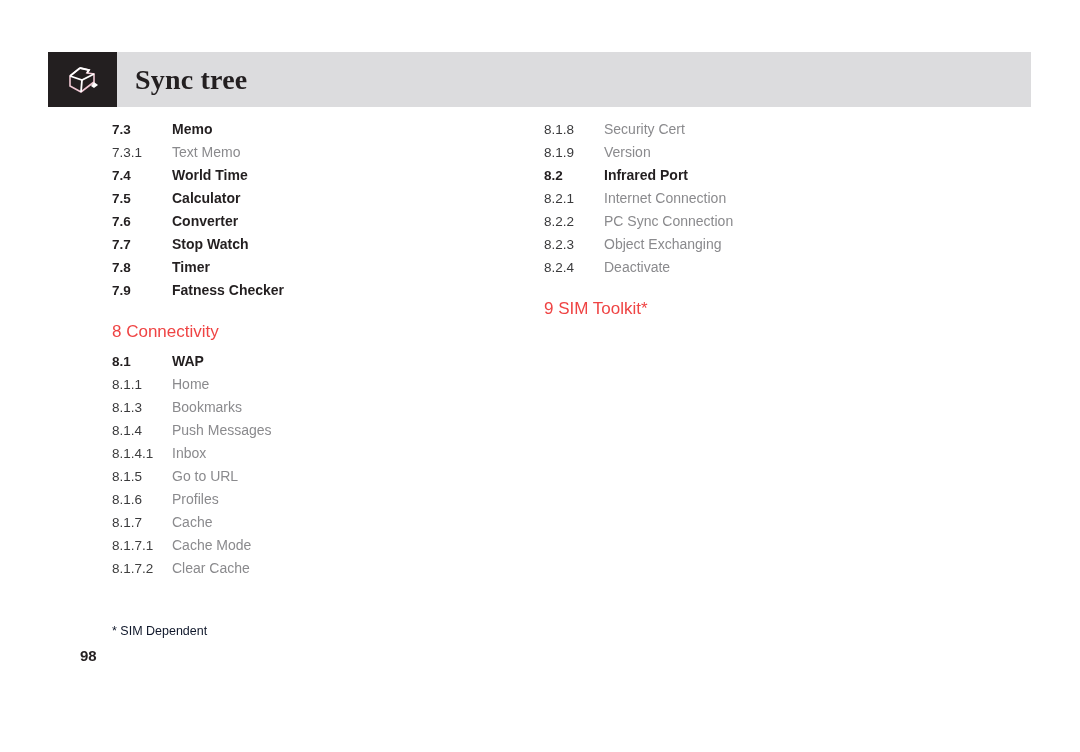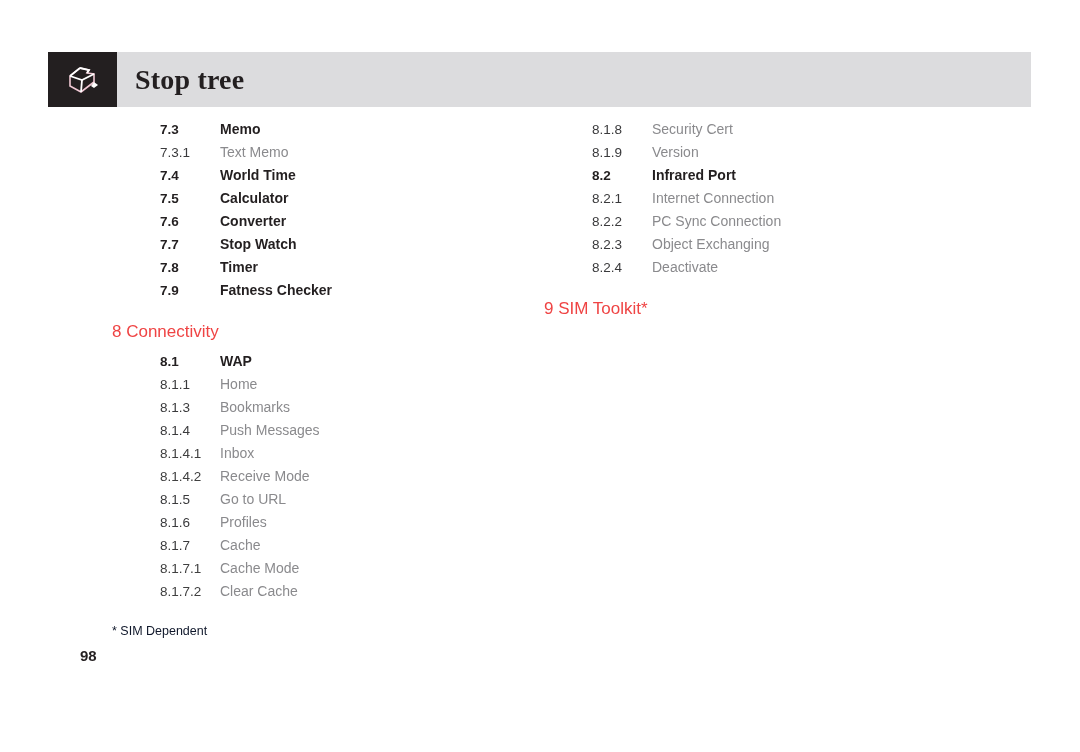--- a/index.html
+++ b/index.html
@@ -54,21 +54,20 @@
   #column-left  { left: 112px; width: 430px; }
   #column-right { left: 544px; width: 430px; }
 
   
   .menu-row {
     height: 23px;
     display: flex;
     align-items: flex-start;
     line-height: 23px;
     white-space: nowrap;
-    margin-left: 48px;
   }
   .menu-number {
     width: 60px;
     flex: 0 0 60px;
     font-size: 13.5px;
   }
   .menu-label {
     font-size: 14px;
   }
 
@@ -122,21 +121,21 @@
 
         <polygon points="4,12 14,4 23,6 21,9 28,10 28,18 15,28 4,22" fill="none" stroke="#f0c8d4" stroke-width="1.6"></polygon>
         <polyline points="4,12 16,16 28,10" fill="none" stroke="#ffffff" stroke-width="1.8"></polyline>
         <polyline points="16,16 15,28" fill="none" stroke="#ffffff" stroke-width="1.8"></polyline>
         <polyline points="14,4 23,6 21,9" fill="none" stroke="#ffffff" stroke-width="1.8"></polyline>
         <polyline points="4,12 14,4" fill="none" stroke="#ffffff" stroke-width="1.8"></polyline>
         <polygon points="28,18 32,21 28,24 25,22" fill="#ffffff"></polygon>
       </svg>
     </span>
   </div>
-  <div id="header-title">Stop tree</div>
+  <div id="header-title">Sync tree</div>
 </div>
 
 <div id="column-left" class="column">
     <div class="menu-row lvl2">
       <span class="menu-number">7.3</span>
       <span class="menu-label">Memo</span>
     </div>
     <div class="menu-row lvl3">
       <span class="menu-number">7.3.1</span>
       <span class="menu-label">Text Memo</span>
@@ -179,24 +178,20 @@
       <span class="menu-label">Bookmarks</span>
     </div>
     <div class="menu-row lvl3">
       <span class="menu-number">8.1.4</span>
       <span class="menu-label">Push Messages</span>
     </div>
     <div class="menu-row lvl4">
       <span class="menu-number">8.1.4.1</span>
       <span class="menu-label">Inbox</span>
     </div>
-    <div class="menu-row lvl4">
-      <span class="menu-number">8.1.4.2</span>
-      <span class="menu-label">Receive Mode</span>
-    </div>
     <div class="menu-row lvl3">
       <span class="menu-number">8.1.5</span>
       <span class="menu-label">Go to URL</span>
     </div>
     <div class="menu-row lvl3">
       <span class="menu-number">8.1.6</span>
       <span class="menu-label">Profiles</span>
     </div>
     <div class="menu-row lvl3">
       <span class="menu-number">8.1.7</span>

